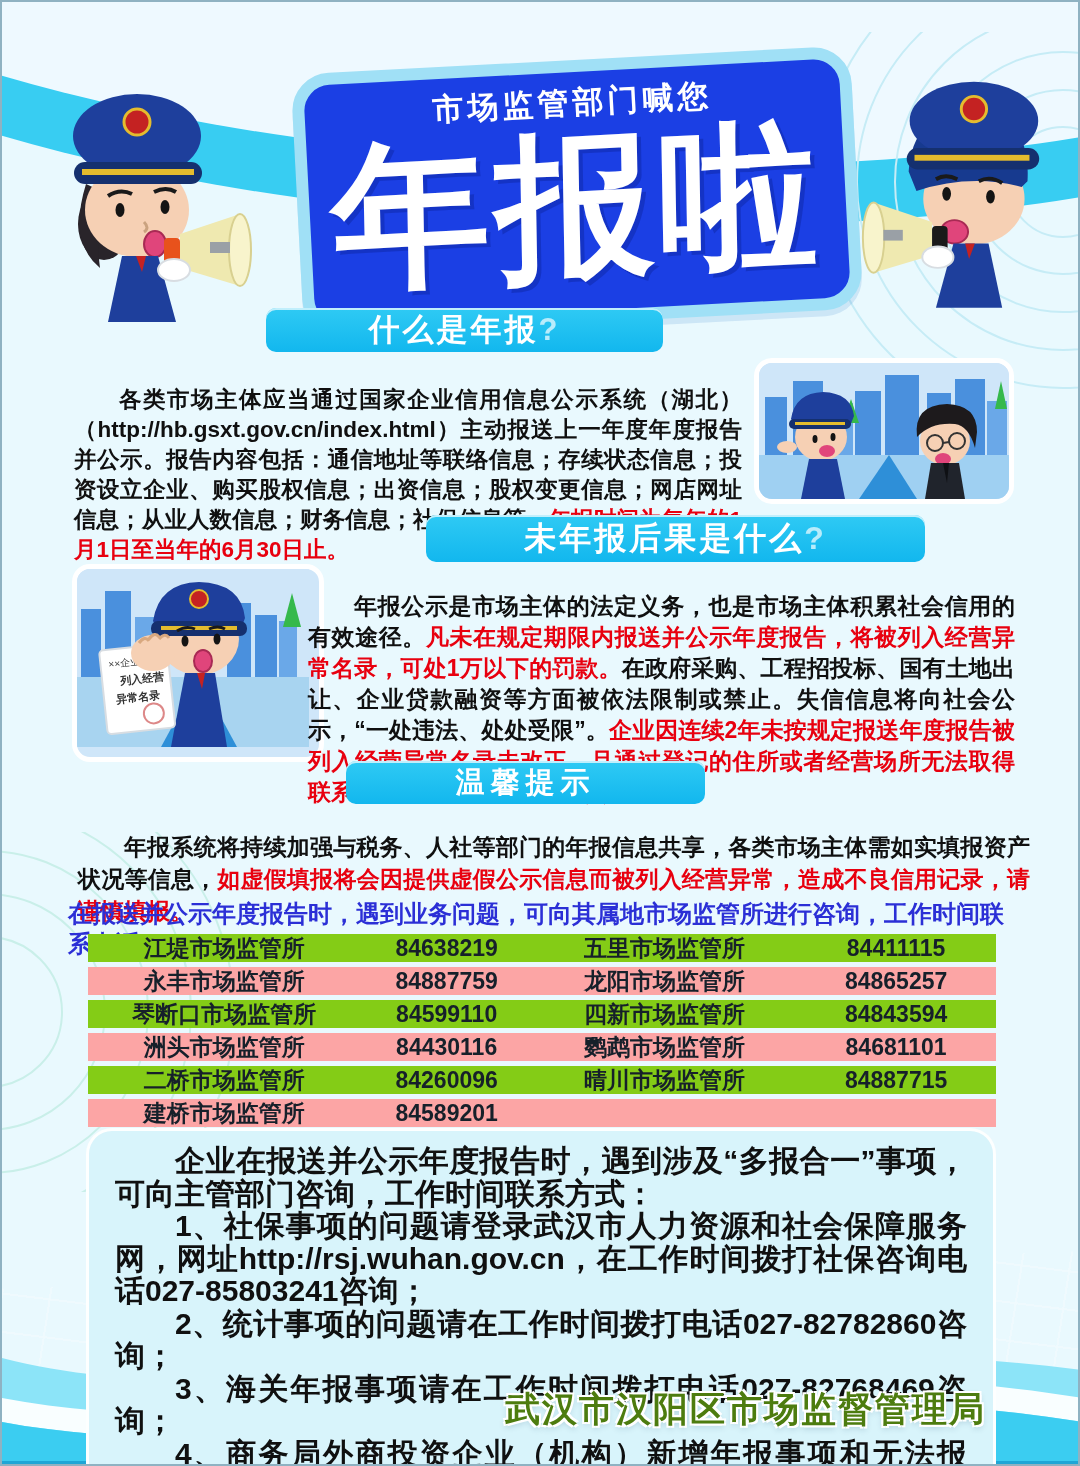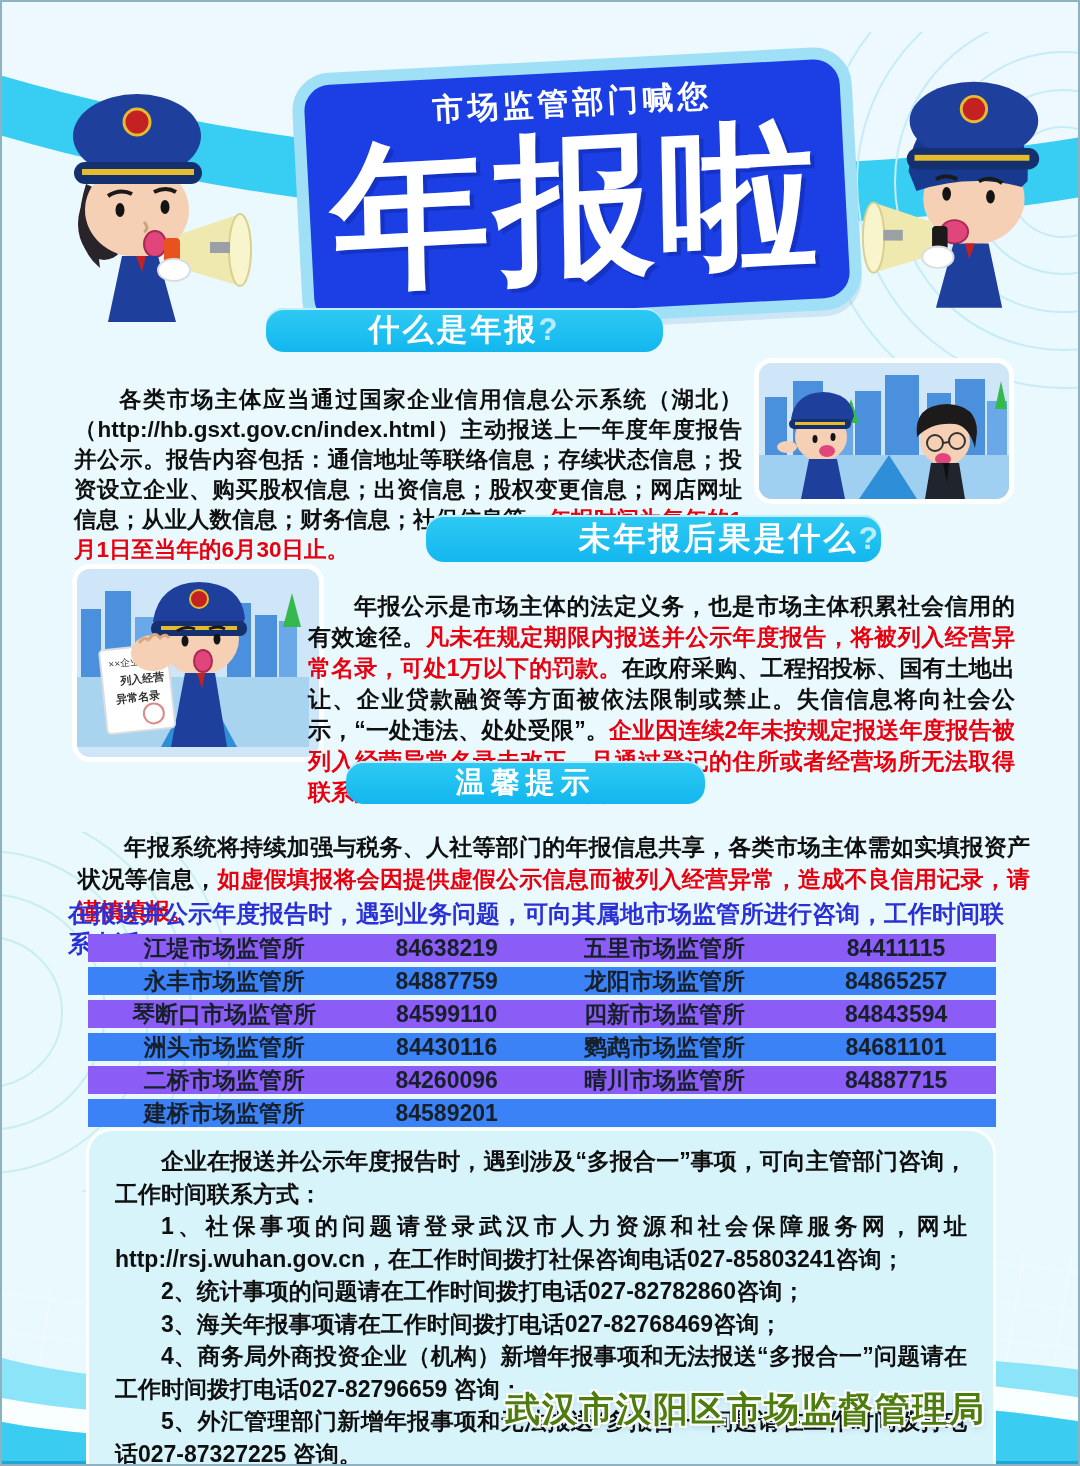--- a/index.html
+++ b/index.html
@@ -19,46 +19,46 @@
     transform:skewY(-2deg);}
   
   .sticker{position:absolute;left:295px;top:58px;width:500px;padding:8px 18px 24px;
     background:#1b3fe4;border:12px solid #a0e0f6;border-radius:38px;
     transform:rotate(-3deg);text-align:center;box-shadow:0 6px 0 rgba(40,120,200,.15);}
   .tagline{display:inline-block;color:#fff;font-size:31px;font-weight:800;letter-spacing:4px;
     padding:2px 8px;}
   .main-title{color:#fff;font-size:158px;line-height:1.02;font-weight:900;letter-spacing:6px;
     transform:skewX(-2deg);text-shadow:4px 4px 0 rgba(10,30,140,.35);}
   
-  .bar{position:absolute;background:linear-gradient(#2fcaf4,#12b7ee);border-radius:18px;
+  .bar{position:absolute;background:linear-gradient(#2fcaf4,#12b7ee);border-radius:10px;
     color:#fff;font-weight:800;text-align:center;box-shadow:0 2px 0 rgba(255,255,255,.7) inset;}
   .bar .qm{color:#b8ecfb;font-weight:800;}
   .bar1{left:264px;top:306px;width:397px;height:44px;font-size:31px;line-height:44px;letter-spacing:3px;}
-  .bar2{left:424px;top:513px;width:455px;height:47px;font-size:32px;line-height:47px;letter-spacing:3px;text-align:right;}
+  .bar2{left:424px;top:513px;width:499px;height:47px;font-size:32px;line-height:47px;letter-spacing:3px;}
   .bar3{left:344px;top:759px;width:359px;height:43px;font-size:29px;line-height:43px;letter-spacing:6px;}
   
   .para{position:absolute;color:#101010;font-weight:600;text-align:justify;text-indent:2em;}
   .para .seg-k{color:#101010;}
   .para .seg-r{color:#e8000f;font-weight:800;}
   .para1{left:72px;top:360px;width:668px;font-size:22.5px;line-height:30px;}
   .para2{left:306px;top:566px;width:707px;font-size:23px;line-height:31px;}
   .para3{left:76px;top:806px;width:952px;font-size:23px;line-height:32px;}
   .contact-line{position:absolute;left:66px;top:897px;width:950px;font-size:24px;line-height:30px;
     font-weight:800;color:#2b2fd6;}
   
   .ptable{position:absolute;left:86px;top:932px;width:908px;}
-  .trow{display:flex;background:#8b5cf6;margin-bottom:5px;height:28px;align-items:center;}
-  .trow.alt{background:#3b82f6;}
+  .trow{display:flex;background:#84cc16;margin-bottom:5px;height:28px;align-items:center;}
+  .trow.alt{background:#fca5a5;}
   .tcell{font-size:23px;font-weight:700;color:#16202a;text-align:center;}
   .c0{width:30%;}.c1{width:19%;}.c2{width:29%;}.c3{width:22%;}
   
   .info-box{position:absolute;left:84px;top:1126px;width:910px;box-sizing:border-box;
     background:#d8f4fb;border:3px solid rgba(255,255,255,.95);border-radius:26px;
     padding:14px 26px 16px;}
-  .info-item{margin:0;color:#101010;font-size:23px;line-height:32.5px;font-weight:600;
+  .info-item{margin:0;color:#101010;font-size:30px;line-height:32.5px;font-weight:600;
     text-indent:2em;text-align:justify;}
   
   .agency{position:absolute;right:92px;top:1384px;font-size:35px;font-weight:900;color:#4d7c0f;
     letter-spacing:2px;
     text-shadow:-2px -2px 0 #fff,2px -2px 0 #fff,-2px 2px 0 #fff,2px 2px 0 #fff,0 3px 6px rgba(0,60,90,.25);}
   
   .scene{position:absolute;border:5px solid #fff;border-radius:18px;overflow:hidden;background:#cfe6f9;}
   .sceneA{left:752px;top:356px;width:250px;height:136px;}
   .sceneB{left:70px;top:562px;width:242px;height:188px;}
   .officer{position:absolute;}

